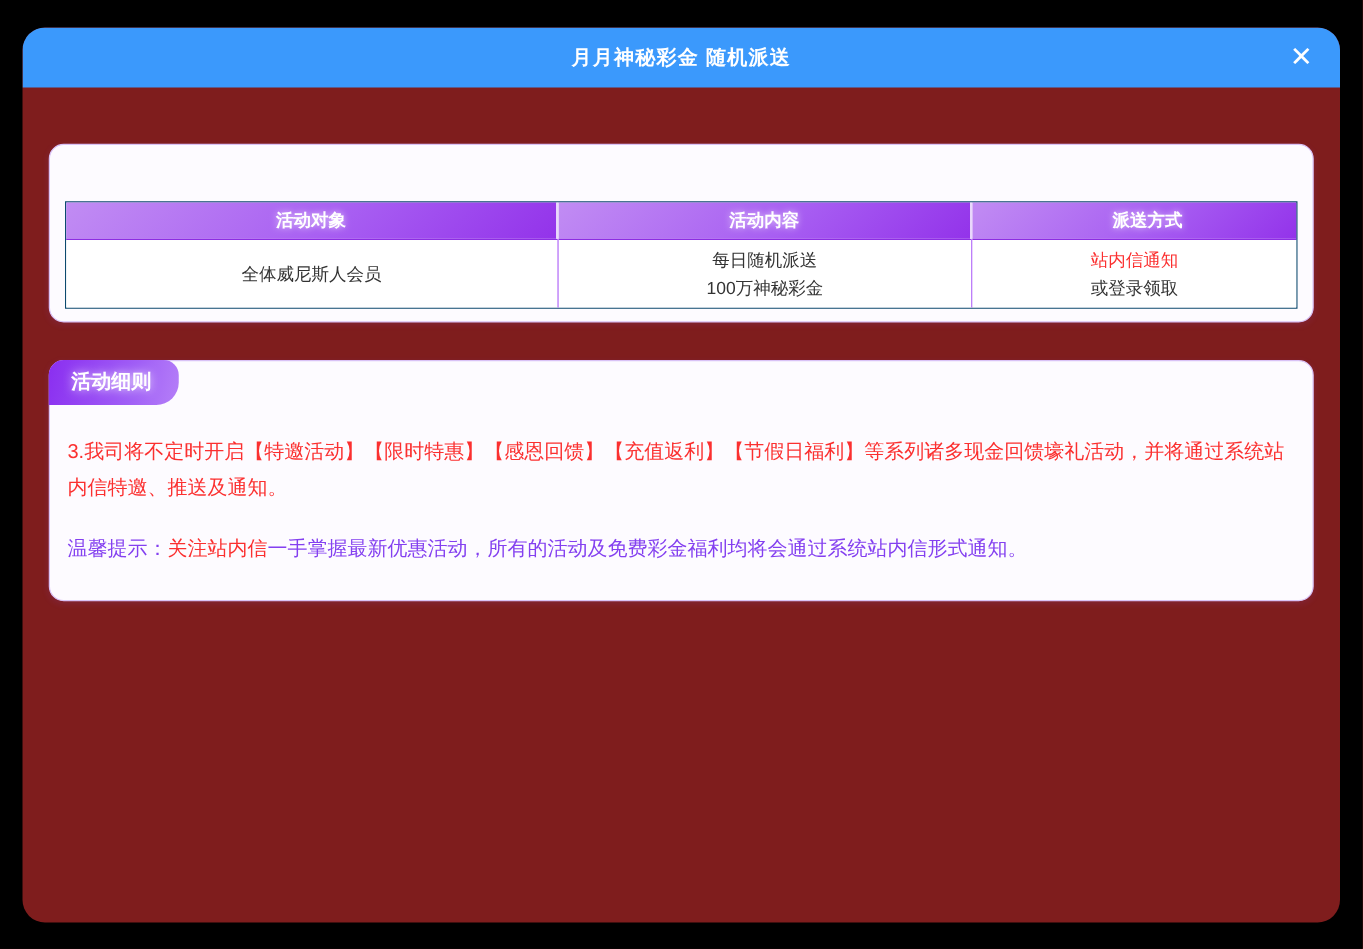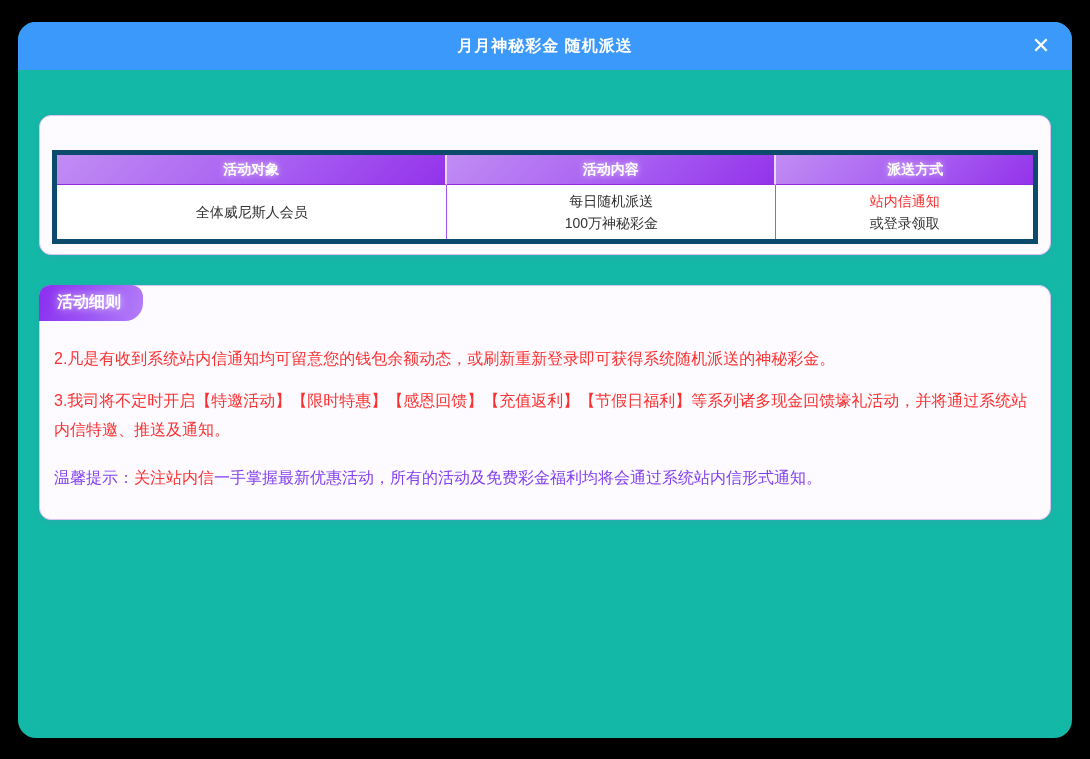--- a/index.html
+++ b/index.html
@@ -1,21 +1,21 @@
 <!DOCTYPE html>
 <html><head>
 <meta charset="utf-8">
 <style>
   * { margin: 0; padding: 0; box-sizing: border-box; }
   html, body { width: 1090px; height: 759px; background: #000; overflow: hidden;
     font-family: "Liberation Sans", "DejaVu Sans", sans-serif; }
 
   .dialog {
     position: absolute; left: 18px; top: 22px; width: 1054px; height: 716px;
-    background: #14b8a6; border-radius: 18px; overflow: hidden;
+    background: #7f1d1d; border-radius: 18px; overflow: hidden;
   }
   .dialog-header {
     position: relative; height: 48px; background: #3b99fc;
     display: flex; align-items: center; justify-content: center;
   }
   .dialog-title { color: #fff; font-size: 16px; font-weight: bold; letter-spacing: 1px; }
   .close-btn {
     position: absolute; right: 16px; top: 50%; transform: translateY(-50%);
     width: 30px; height: 30px; background: transparent; border: none; cursor: pointer;
     display: flex; align-items: center; justify-content: center;
@@ -39,22 +39,22 @@
     text-shadow: 0 0 8px rgba(255,255,255,0.85);
   }
 
   .card-body { padding: 10px 12px 10px 12px; }
 
   .intro-text {
     color: #333; font-size: 16px; line-height: 1.85; padding: 16px 2px 4px 2px;
   }
 
   table.promo-table {
-    width: 100%; margin-top: 24px; border-collapse: separate; border-spacing: 0;
-    border: 5px solid #0c4a6e; table-layout: fixed;
+    width: 100%; margin-top: 35px; border-collapse: separate; border-spacing: 0;
+    border: 1px solid #0c4a6e; table-layout: fixed;
   }
   .promo-table th {
     background: linear-gradient(135deg, #c18cf3 0%, #a85ff2 55%, #9333ea 100%);
     color: #fff; font-size: 14px; font-weight: bold; height: 30px;
     text-shadow: 0 0 6px rgba(255,255,255,0.7);
     border-right: 2px solid #e9d8fb; border-bottom: 1px solid #8d2de2;
   }
   .promo-table th:last-child { border-right: none; padding-left: 21px; }
   .promo-table td {
     background: #fff; height: 54px; text-align: center; vertical-align: middle;
@@ -115,20 +115,19 @@
               </td>
             </tr>
           </tbody>
         </table>
       </div>
     </div>
 
     <div class="promo-card">
       <div class="badge">活动细则</div>
       <div class="rules-body">
-        <p class="rule-line">2.凡是有收到系统站内信通知均可留意您的钱包余额动态，或刷新重新登录即可获得系统随机派送的神秘彩金。</p>
         <p class="rule-line">3.我司将不定时开启【特邀活动】【限时特惠】【感恩回馈】【充值返利】【节假日福利】等系列诸多现金回馈壕礼活动，并将通过系统站内信特邀、推送及通知。</p>
         <p class="tip-line"><span class="tip-purple">温馨提示：</span><span class="tip-red">关注站内信</span><span class="tip-purple">一手掌握最新优惠活动，所有的活动及免费彩金福利均将会通过系统站内信形式通知。</span></p>
       </div>
     </div>
 
   </div>
 </div>
 
 </body></html>

